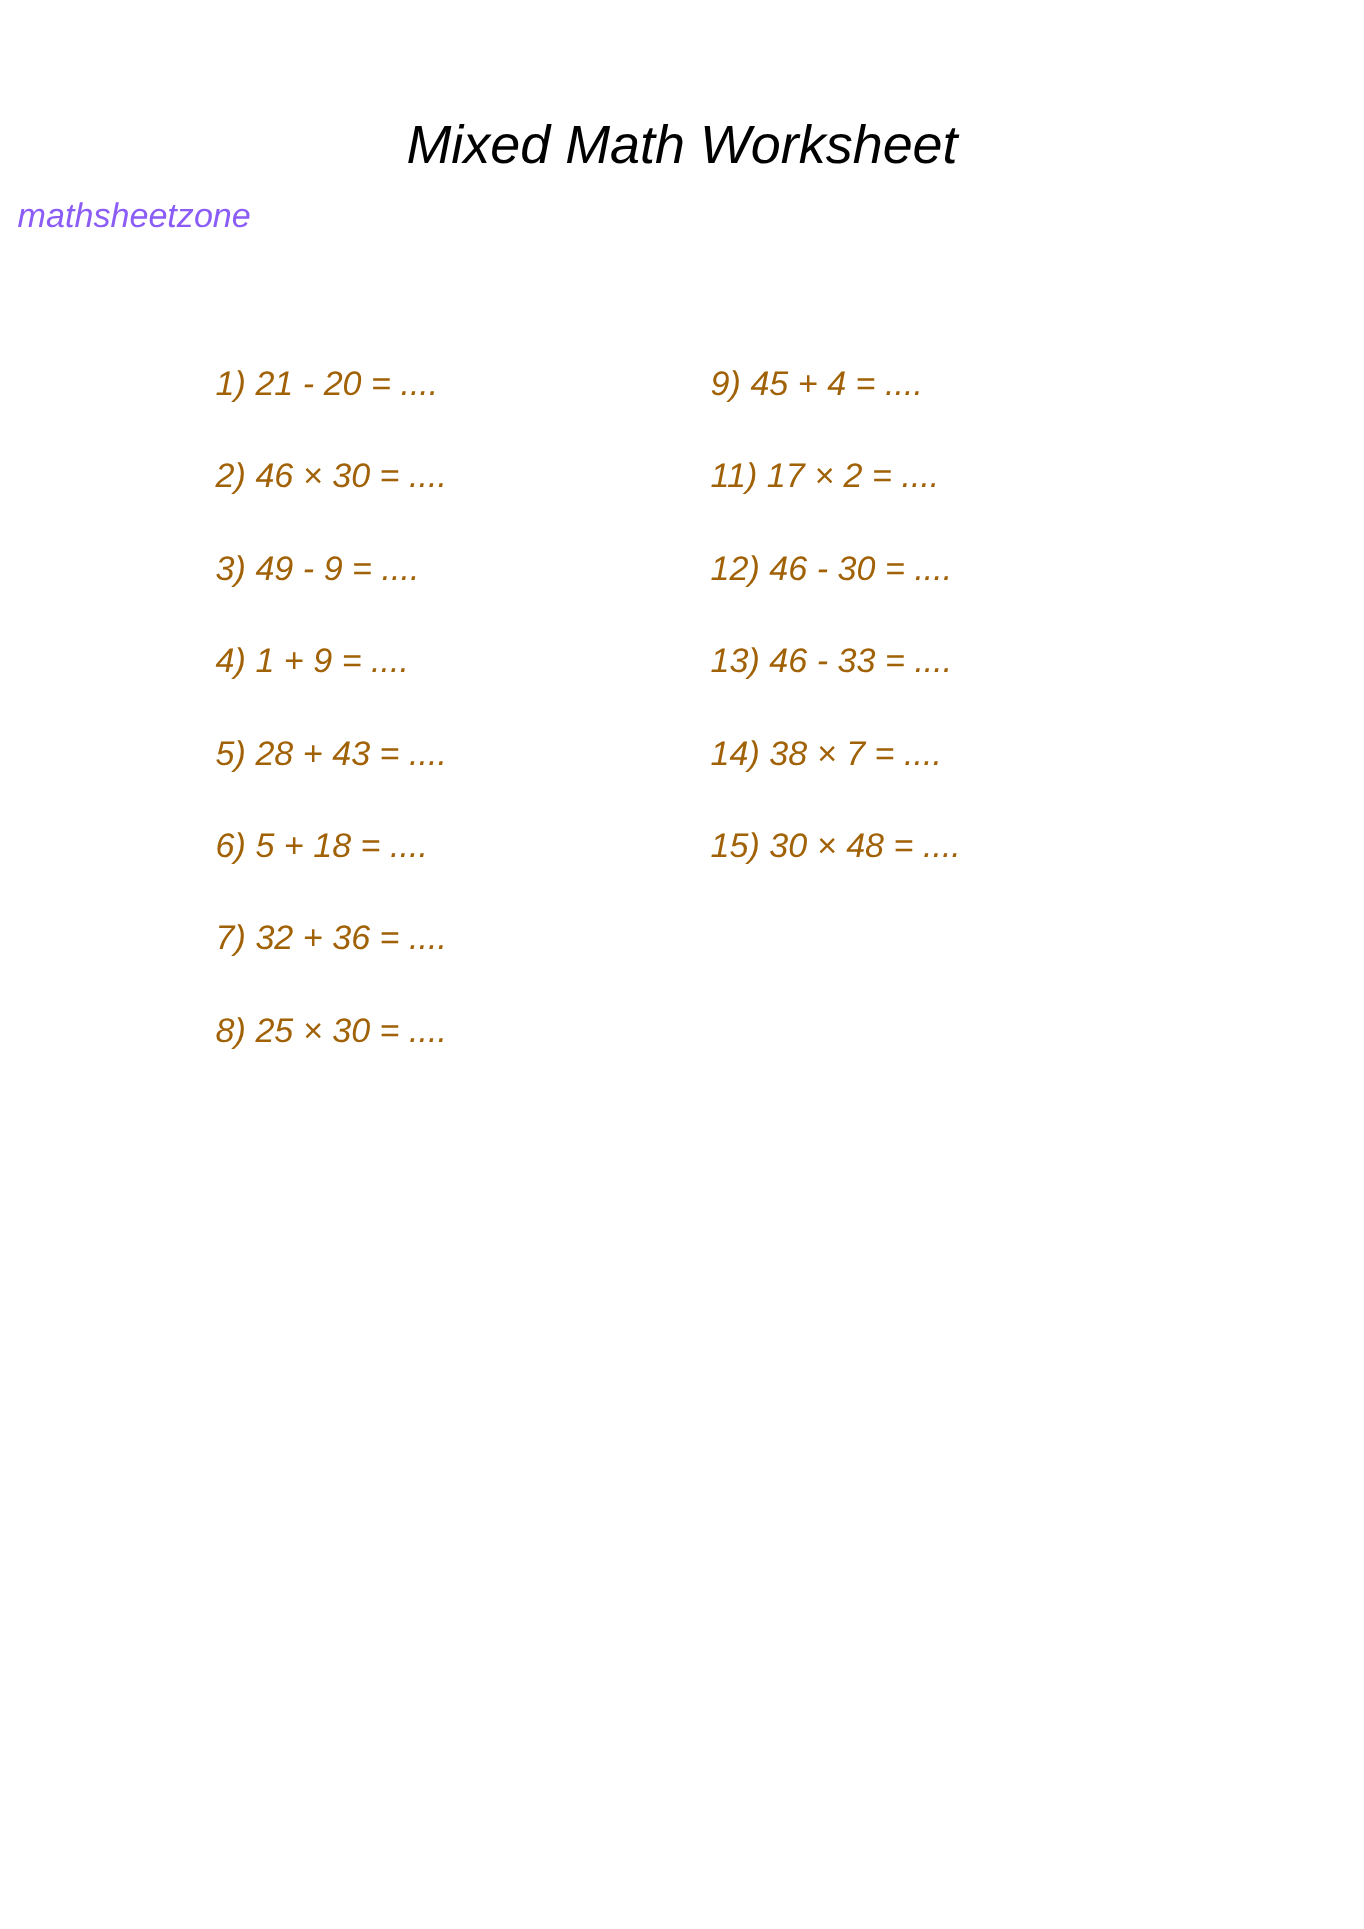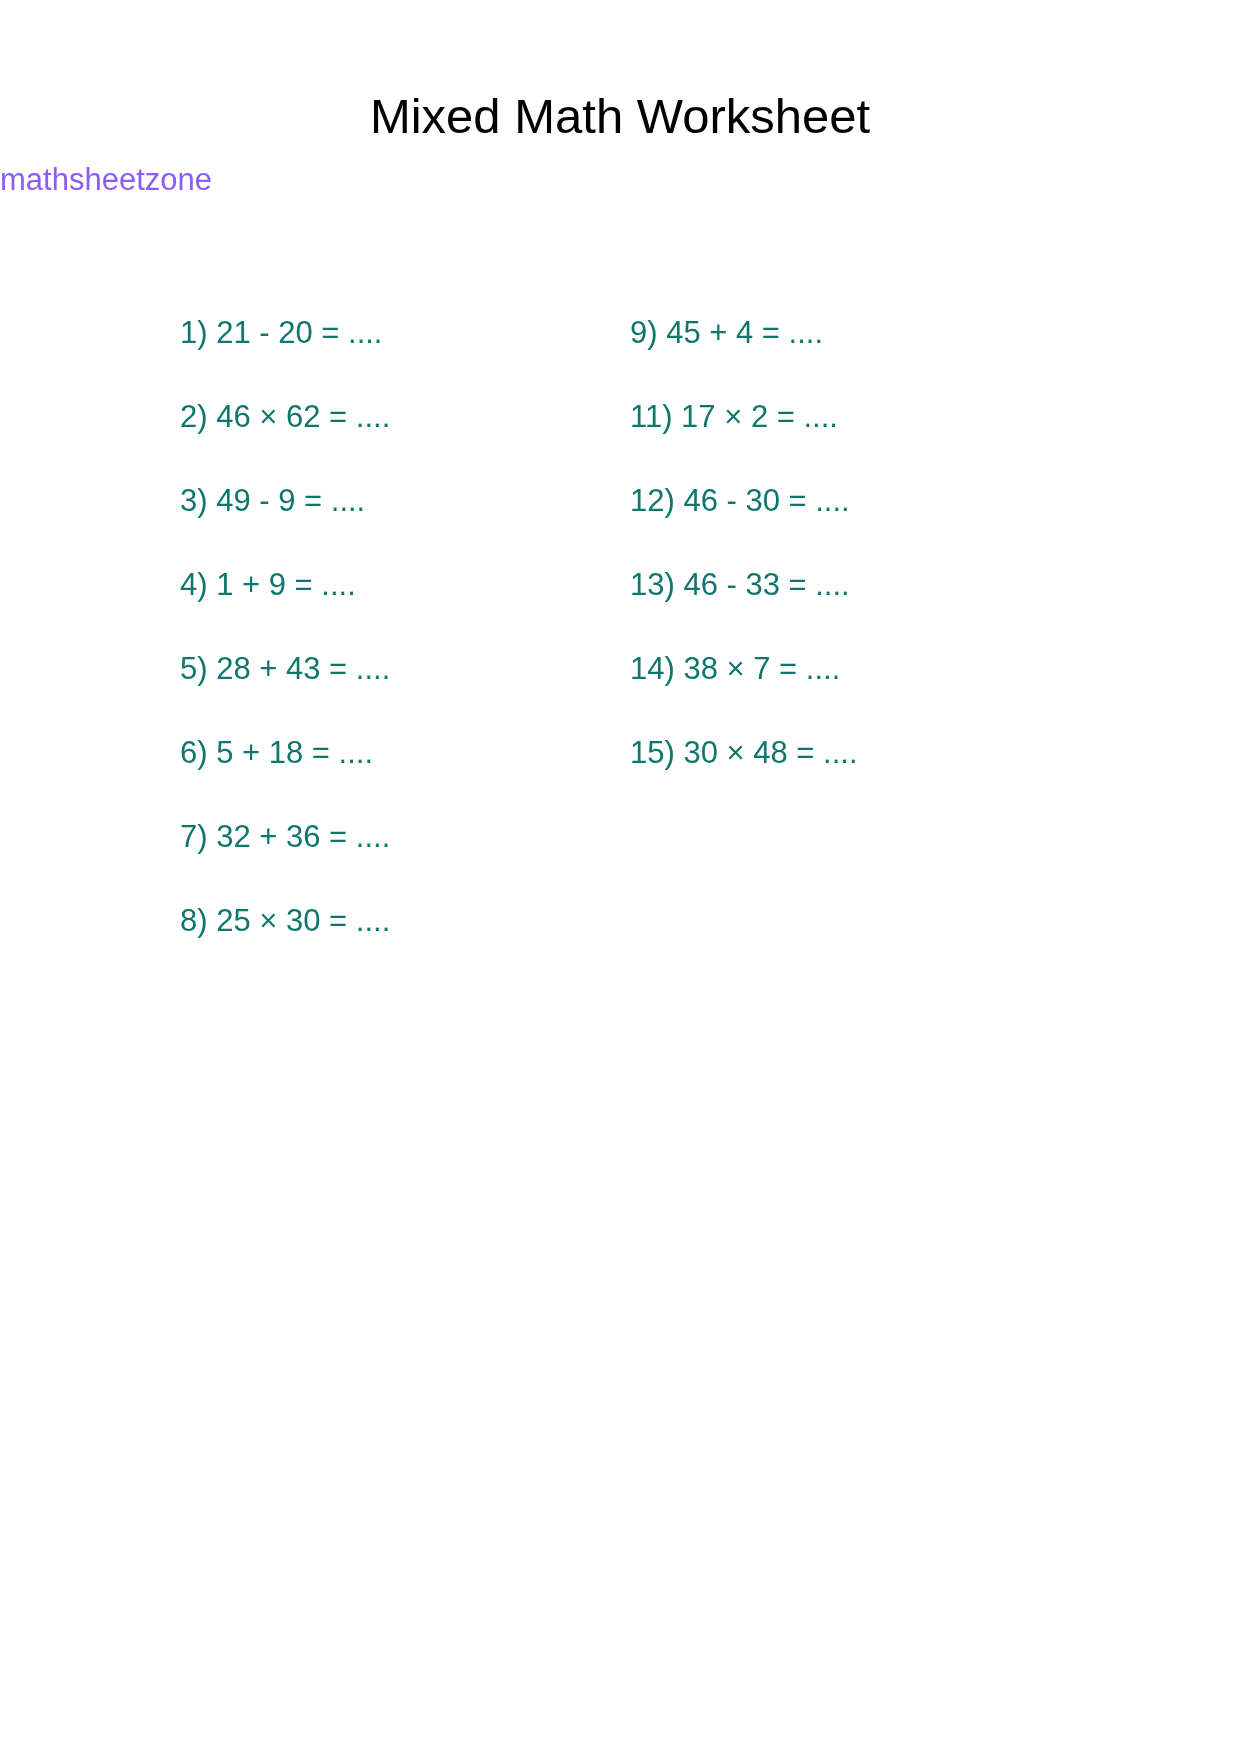--- a/index.html
+++ b/index.html
@@ -12,22 +12,23 @@
     height: 1754px;
     font-family: "Liberation Sans", sans-serif;
     color: #000000;
     position: relative;
     overflow: hidden;
   }
   .sheet {
     width: 1240px;
     height: 1754px;
     box-sizing: border-box;
-    padding: 0;
+    padding: 16px;
     position: relative;
+    font-style: italic;
   }
   .title {
     text-align: center;
     font-size: 49px;
     font-weight: normal;
     color: #000000;
     margin: 0;
     padding-top: 88px;
     letter-spacing: 0px;
   }
@@ -52,40 +53,40 @@
     width: 450px;
     margin-left: 180px;
   }
   .col-right {
     width: 460px;
     margin-left: 0px;
   }
   .problem {
     font-size: 31px;
     line-height: 1;
-    color: #0f766e;
+    color: #a16207;
     height: 84px;
     display: flex;
     align-items: center;
     white-space: pre;
   }
 </style>
 </head>
 <body>
 
 <div class="sheet">
 
   <h1 class="title">Mixed Math Worksheet</h1>
   <div class="subtitle">mathsheetzone</div>
 
   <div class="problems">
 
     <div class="column col-left">
       <div class="problem">1) 21 - 20 = ....</div>
-      <div class="problem">2) 46 × 62 = ....</div>
+      <div class="problem">2) 46 × 30 = ....</div>
       <div class="problem">3) 49 - 9 = ....</div>
       <div class="problem">4) 1 + 9 = ....</div>
       <div class="problem">5) 28 + 43 = ....</div>
       <div class="problem">6) 5 + 18 = ....</div>
       <div class="problem">7) 32 + 36 = ....</div>
       <div class="problem">8) 25 × 30 = ....</div>
     </div>
 
     <div class="column col-right">
       <div class="problem">9) 45 + 4 = ....</div>

